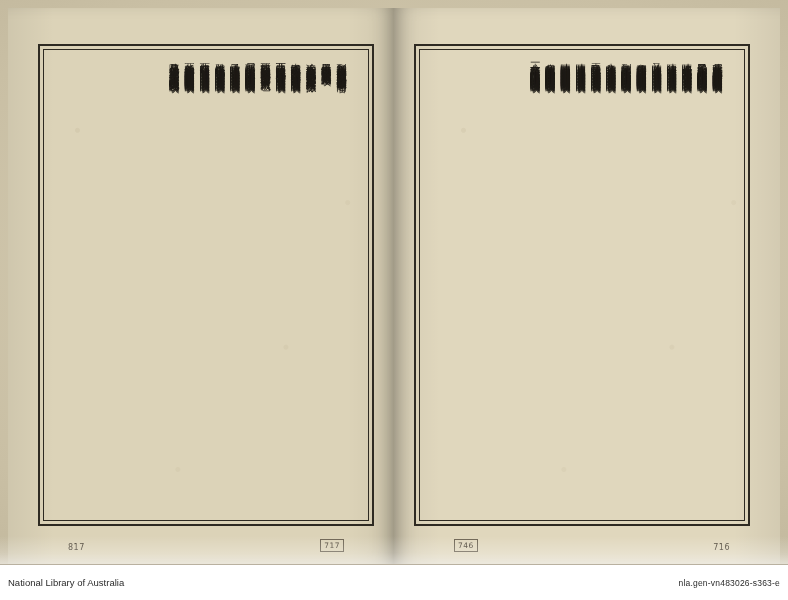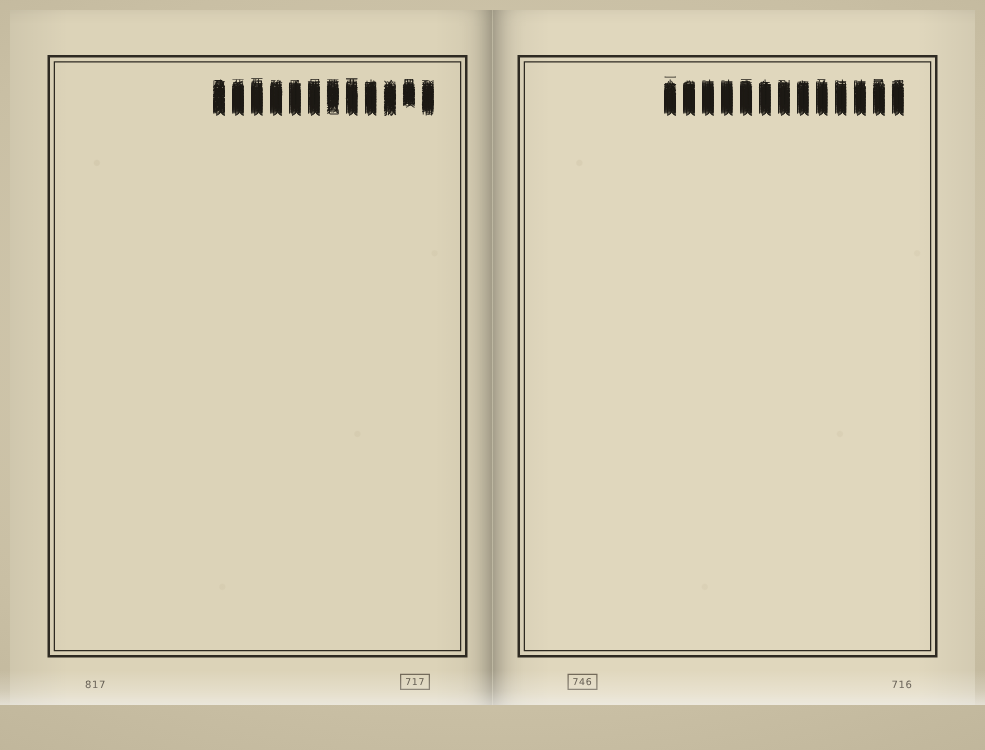--- a/index.html
+++ b/index.html
@@ -245,13 +245,17 @@
       </div>
 
       <div class="folio bl boxed">746</div>
       <div class="folio br">716</div>
     </div>
 
   </div>
 
   <div class="sheet-bottom"></div>
 
+  <div class="caption">
+    <div class="left">National Library of Australia</div>
+    <div class="right">nla.gen-vn483026-s363-e</div>
+  </div>
 </div>
 
 </body></html>

